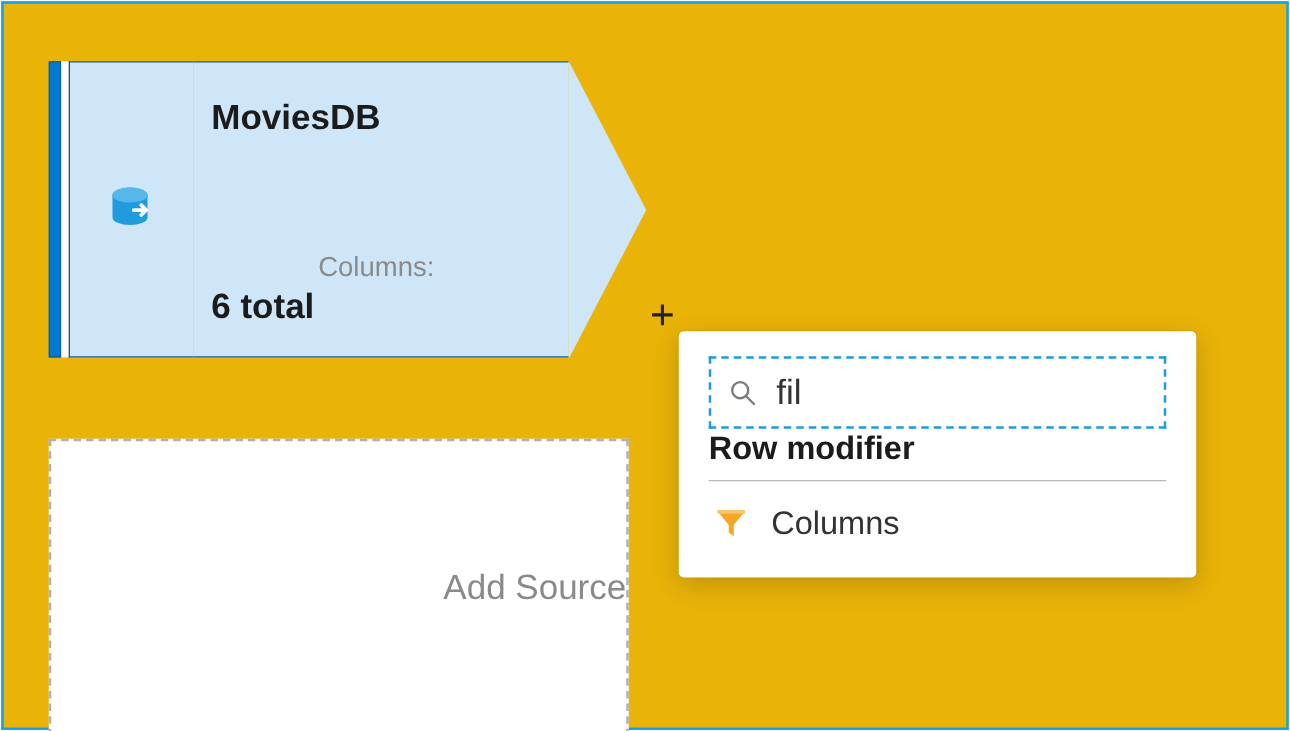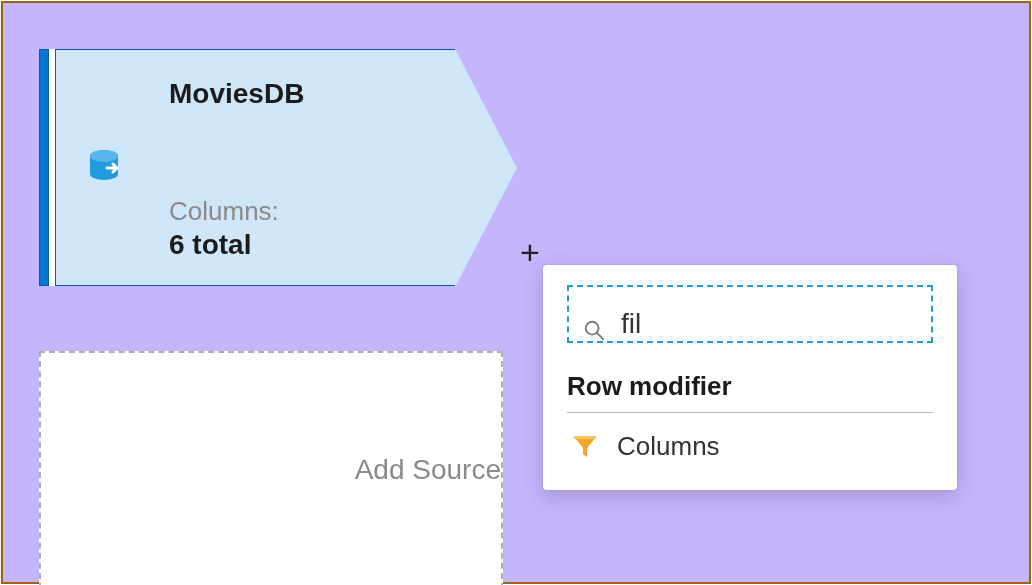--- a/index.html
+++ b/index.html
@@ -8,22 +8,22 @@
     padding: 0;
     width: 1032px;
     height: 585px;
     font-family: "Segoe UI", -apple-system, BlinkMacSystemFont, sans-serif;
     background: #ffffff;
     overflow: hidden;
   }
   .frame {
     position: absolute;
     left: 1px; top: 1px; right: 1px; bottom: 1px;
-    border: 2px solid #a16207;
-    background: #c4b5fd;
+    border: 2px solid #0ea5e9;
+    background: #eab308;
   }
   .canvas {
     position: absolute;
     inset: 0;
   }
 
   
   .source-node {
     position: absolute;
     left: 36px;
@@ -60,23 +60,24 @@
     display: flex;
     flex-direction: column;
     justify-content: space-between;
   }
   .source-node .title {
     font-size: 28px;
     font-weight: 600;
     color: #1b1b1b;
   }
   .source-node .cols-label {
-    font-size: 26px;
+    font-size: 22px;
     color: #8a8a8a;
     margin-bottom: 2px;
+    text-align: center;
   }
   .source-node .cols-count {
     font-size: 28px;
     font-weight: 600;
     color: #1b1b1b;
   }
   .source-node .arrow {
     width: 0;
     height: 0;
     border-top: 119px solid transparent;
@@ -135,35 +136,34 @@
     width: 414px;
     background: #ffffff;
     border-radius: 4px;
     box-shadow: 0 6px 22px rgba(0,0,0,0.18), 0 0 0 1px rgba(0,0,0,0.04);
     padding: 20px 24px 24px 24px;
   }
   .search-box {
     border: 2px dashed #1f9bde;
     height: 58px;
     display: flex;
-    align-items: flex-end;
+    align-items: center;
     padding: 0 14px;
     gap: 14px;
   }
   .search-box input {
     border: none;
     outline: none;
     font-size: 28px;
     color: #333;
     flex: 1;
     background: transparent;
     font-family: inherit;
   }
   .section-title {
-    margin-top: 28px;
     font-size: 26px;
     font-weight: 700;
     color: #1b1b1b;
     padding-bottom: 10px;
     border-bottom: 1px solid #b9b9b9;
   }
   .menu-item {
     display: flex;
     align-items: center;
     gap: 18px;

